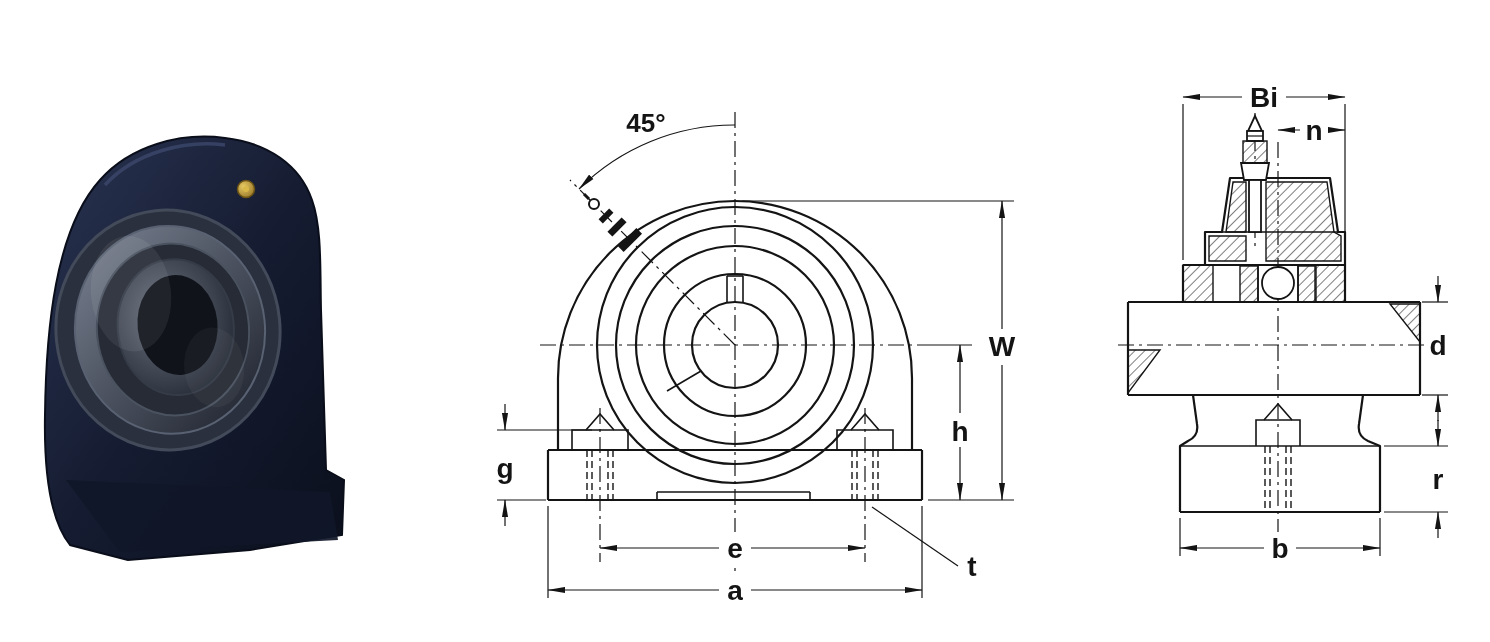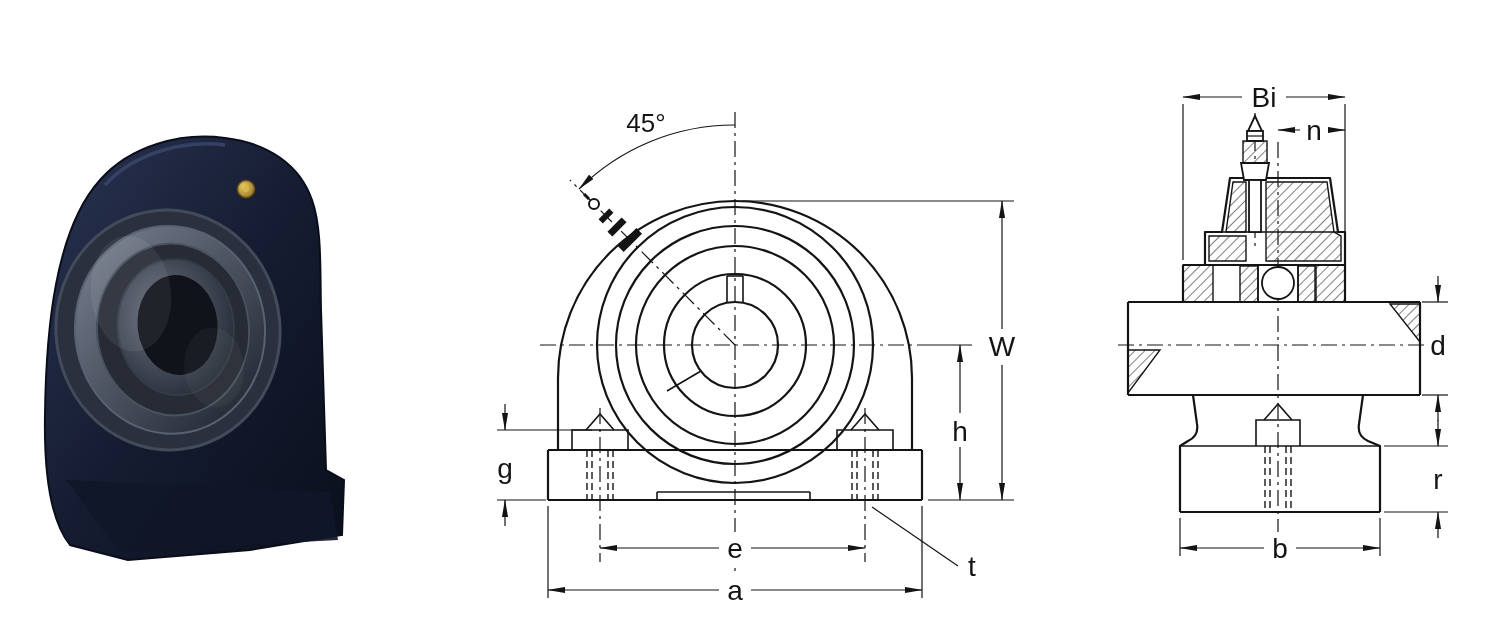--- a/index.html
+++ b/index.html
@@ -1,17 +1,17 @@
 <!DOCTYPE html>
 <html style="--line: #141414; --bg: #ffffff; --photo-body: #151c31; --photo-insert: #3c424e; --grease-gold: #b2913a;"><head>
 <meta charset="utf-8">
 <style>
   html,body{margin:0;padding:0;background:var(--bg,#ffffff);}
   .canvas{position:relative;width:1490px;height:642px;background:var(--bg,#ffffff);
-          font-family:"Liberation Sans", sans-serif;overflow:hidden;}
+          font-family:"Liberation Sans", sans-serif;overflow:hidden;font-weight:bold;}
   svg{display:block}
   .ol   {stroke:var(--line,#111);stroke-width:2.2;fill:none;stroke-linejoin:round;}
   .ol15 {stroke:var(--line,#111);stroke-width:1.6;fill:none;}
   .thin {stroke:var(--line,#111);stroke-width:1.2;fill:none;}
   .dim  {stroke:var(--line,#111);stroke-width:1.2;fill:none;}
   .cl   {stroke:var(--line,#111);stroke-width:1.2;fill:none;stroke-dasharray:16 5 3 5;}
   .hid  {stroke:var(--line,#111);stroke-width:1.4;fill:none;stroke-dasharray:7 4;}
   .lbl  {font-size:28px;fill:var(--line,#111);text-anchor:middle;}
   .lblS {font-size:26px;fill:var(--line,#111);text-anchor:middle;}
   .wbox {fill:var(--bg,#ffffff);}

